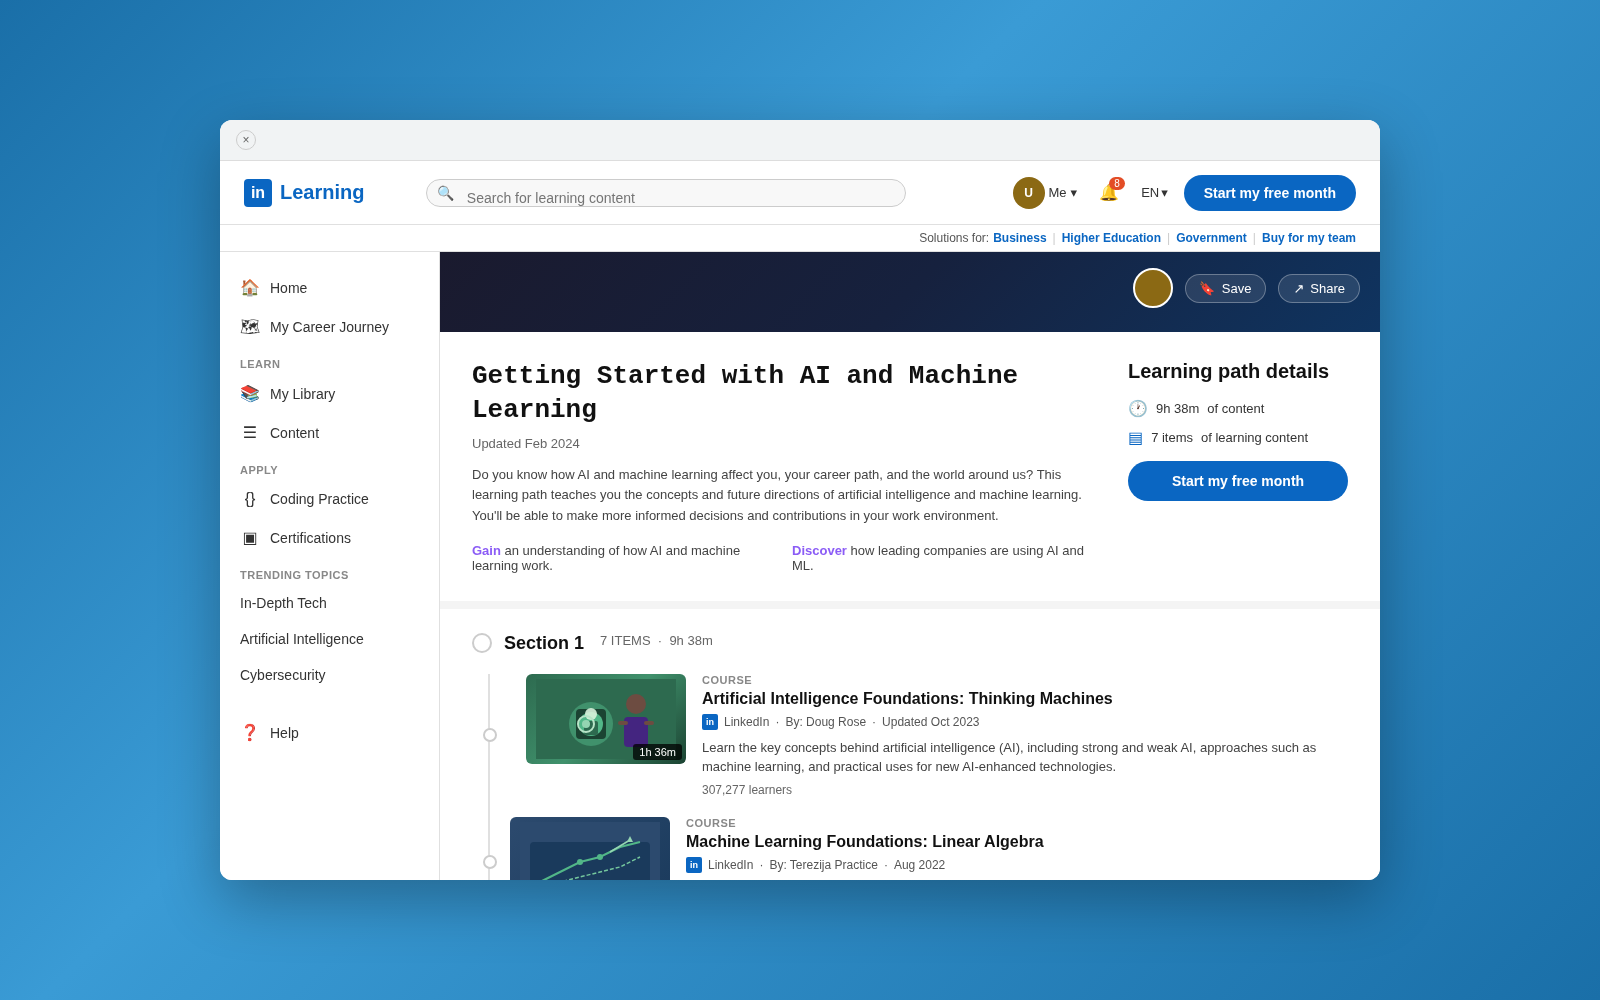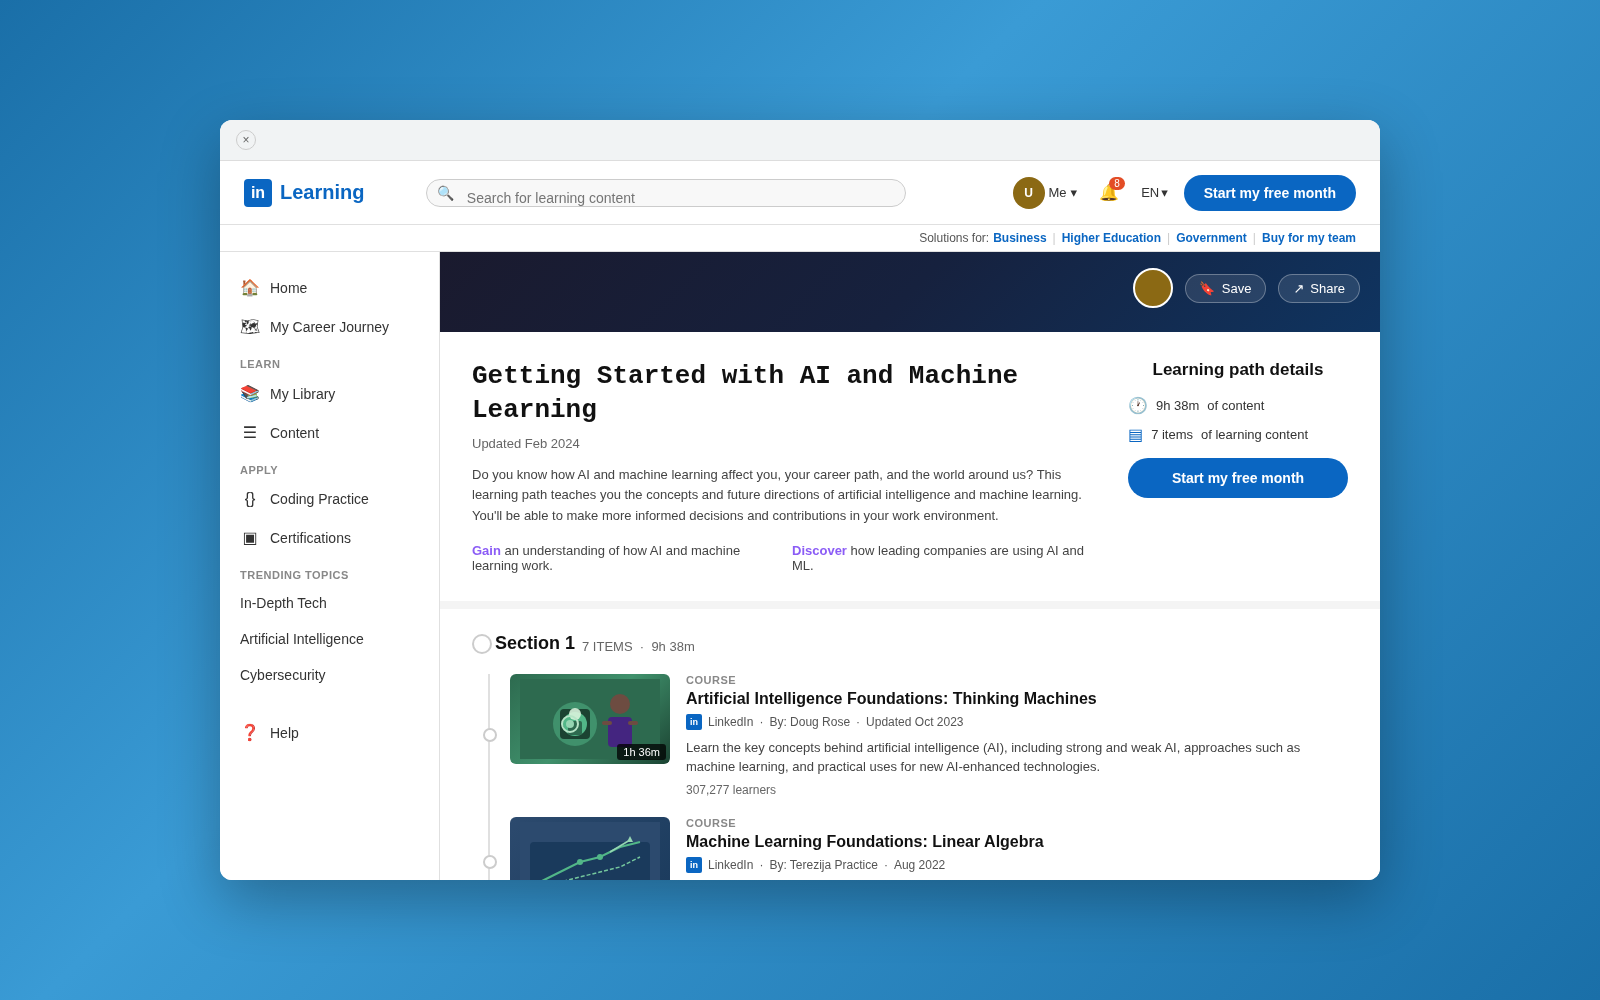--- a/index.html
+++ b/index.html
@@ -277,25 +277,24 @@
       color: #444;
     }
     .benefit-item strong {
       color: #8b5cf6;
     }
     .course-sidebar {
       width: 220px;
       flex-shrink: 0;
     }
     .path-details-title {
-      font-size: 17px;
+      font-size: 20px;
       font-weight: 700;
       color: #111;
       margin-bottom: 16px;
-      text-align: center;
     }
     .path-stat {
       display: flex;
       align-items: center;
       gap: 8px;
       margin-bottom: 10px;
       font-size: 13px;
       color: #333;
     }
     .stat-icon {
@@ -317,22 +316,22 @@
       text-align: center;
     }
     
     .section-area {
       background: #fff;
       margin-top: 8px;
       padding: 24px 32px;
     }
     .section-header {
       display: flex;
-      align-items: flex-end;
-      gap: 3px;
+      align-items: flex-start;
+      gap: 12px;
       margin-bottom: 20px;
     }
     .section-circle {
       width: 20px; height: 20px;
       border-radius: 50%;
       border: 2px solid #ccc;
       flex-shrink: 0;
     }
     .section-title {
       font-size: 18px;
@@ -376,20 +375,21 @@
       overflow: hidden;
       position: relative;
     }
     
     .thumb-ai {
       background: linear-gradient(135deg, #2d6a4f 0%, #40916c 50%, #1b4332 100%);
       display: flex;
       align-items: center;
       justify-content: flex-end;
       position: relative;
+      margin-left: 16px;
     }
     .thumb-ai-content {
       display: flex;
       align-items: center;
       justify-content: center;
       width: 100%;
       height: 100%;
     }
     
     .thumb-ml {

